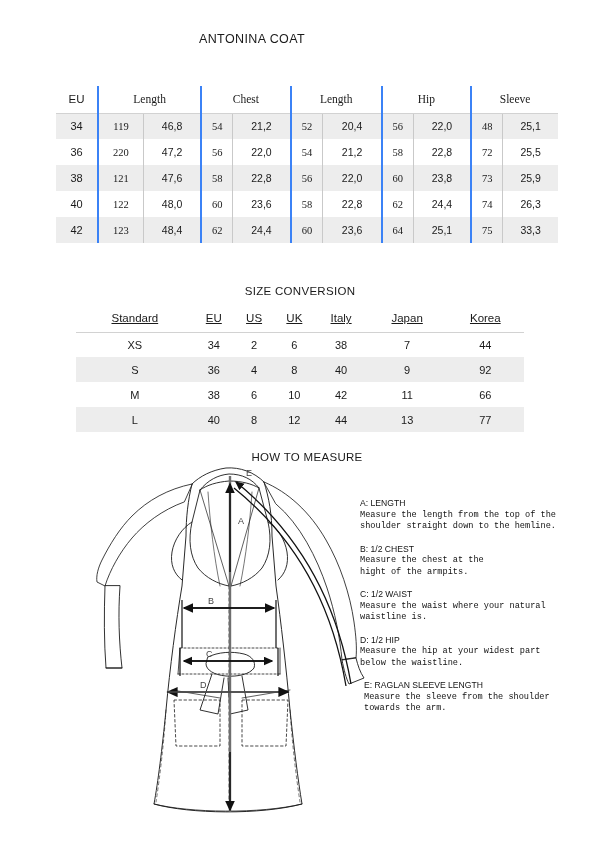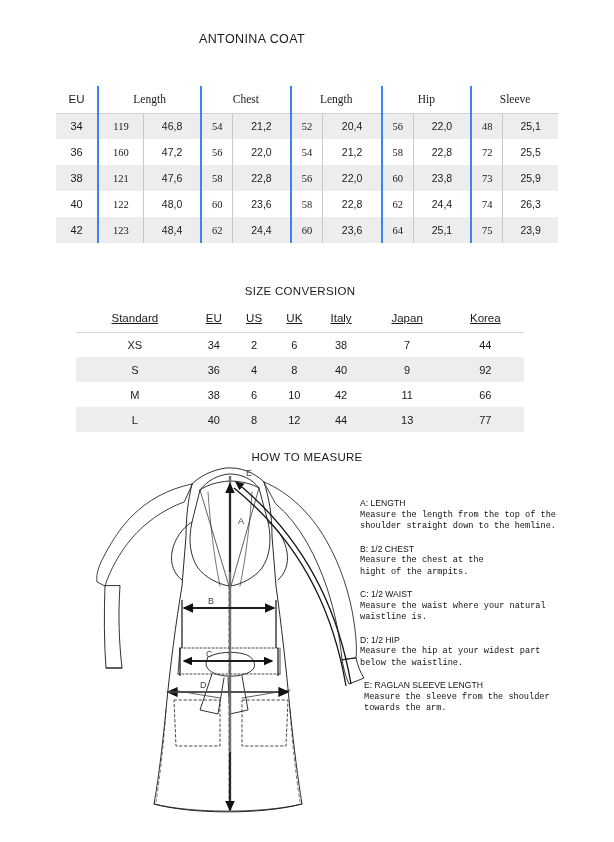--- a/index.html
+++ b/index.html
@@ -159,21 +159,21 @@
         <td class="vdiv">21,2</td>
         <td class="vdiv-strong">52</td>
         <td class="vdiv">20,4</td>
         <td class="vdiv-strong">56</td>
         <td class="vdiv">22,0</td>
         <td class="vdiv-strong">48</td>
         <td class="vdiv">25,1</td>
       </tr>
       <tr>
         <td class="eu-cell">36</td>
-        <td class="vdiv-strong">160</td>
+        <td class="vdiv-strong">220</td>
         <td class="vdiv">47,2</td>
         <td class="vdiv-strong">56</td>
         <td class="vdiv">22,0</td>
         <td class="vdiv-strong">54</td>
         <td class="vdiv">21,2</td>
         <td class="vdiv-strong">58</td>
         <td class="vdiv">22,8</td>
         <td class="vdiv-strong">72</td>
         <td class="vdiv">25,5</td>
       </tr>
@@ -207,21 +207,21 @@
         <td class="eu-cell">42</td>
         <td class="vdiv-strong">123</td>
         <td class="vdiv">48,4</td>
         <td class="vdiv-strong">62</td>
         <td class="vdiv">24,4</td>
         <td class="vdiv-strong">60</td>
         <td class="vdiv">23,6</td>
         <td class="vdiv-strong">64</td>
         <td class="vdiv">25,1</td>
         <td class="vdiv-strong">75</td>
-        <td class="vdiv">23,9</td>
+        <td class="vdiv">33,3</td>
       </tr>
     </tbody>
   </table>
 </div>
 
 <div class="conv-wrap">
   <div class="section-title conv-title">SIZE CONVERSION</div>
   <table class="conv-table">
     <thead>
       <tr>

